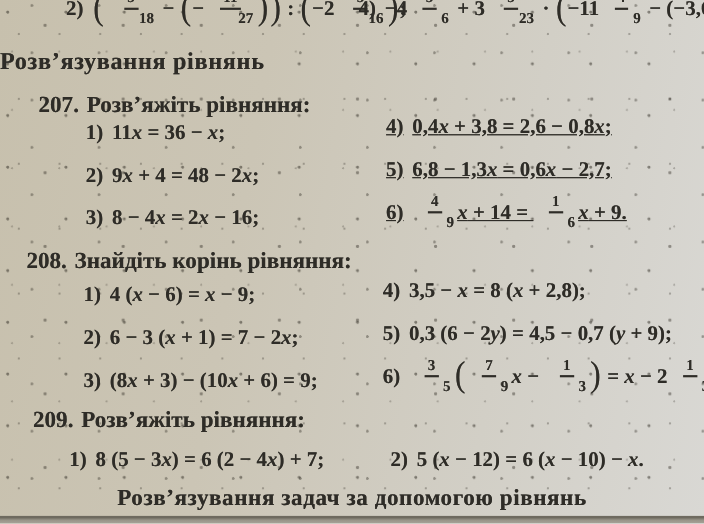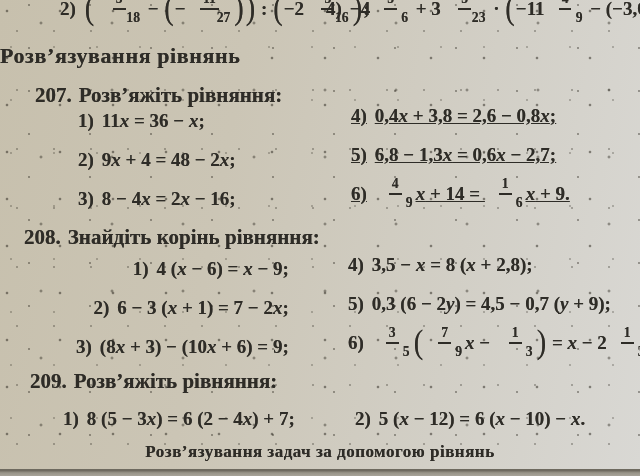--- a/index.html
+++ b/index.html
@@ -41,28 +41,28 @@
   }
   .section{position:absolute;inset:0;}
   .sec-heading{position:absolute;font-size:21px;white-space:nowrap;text-shadow:0 0 .5px rgba(46,44,39,.7);text-align:center;}
   .sec-num{margin-right:7px;}
   .col{position:absolute;display:flex;flex-direction:column;}
   .eq-row{line-height:39px;height:39px;}
   .s0-h{left:35px;top:83px;}
   .s0-l{left:78px;top:101px;}
   .s0-r{left:351px;top:96px;text-decoration:underline;}
   .s1-h{left:24px;top:225px;}
-  .s1-l{left:76px;top:249px;align-items:flex-end;}
+  .s1-l{left:76px;top:249px;}
   .s1-r{left:348px;top:245px;justify-content:flex-end;}
   .s2-h{left:30px;top:369px;}
   .s2-l{left:63px;top:399px;}
   .s2-r{left:355px;top:399px;text-align:right;}
   .footer-heading{
     position:absolute;top:438px;left:0;width:100%;
-    text-align:center;font-size:17px;letter-spacing:.5px;
+    text-align:center;font-size:21px;letter-spacing:.5px;
     line-height:28px;
     text-shadow:0 0 .6px rgba(46,44,39,.8);
   }
   .bottom-strip{
     position:absolute;left:0;right:0;bottom:0;height:7px;
     background:linear-gradient(#6e6a5f 0%, #6e6a5f 22%, #989488 55%, #a7a399 100%);
   }
   .eq-num{margin-right:8px;}
   i{font-style:italic;}
   .frac{

